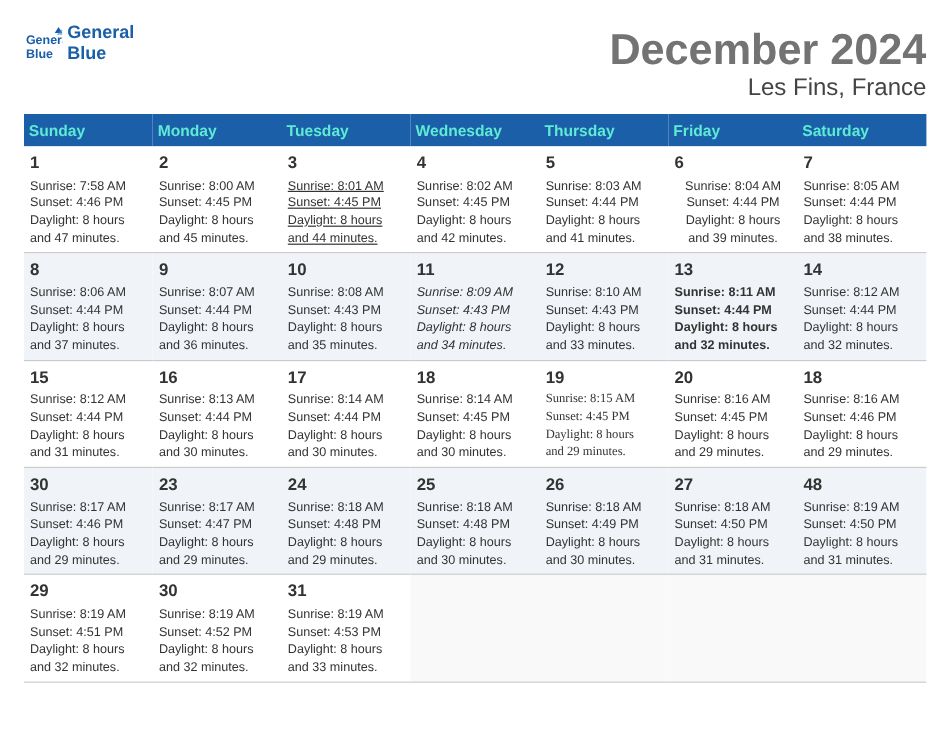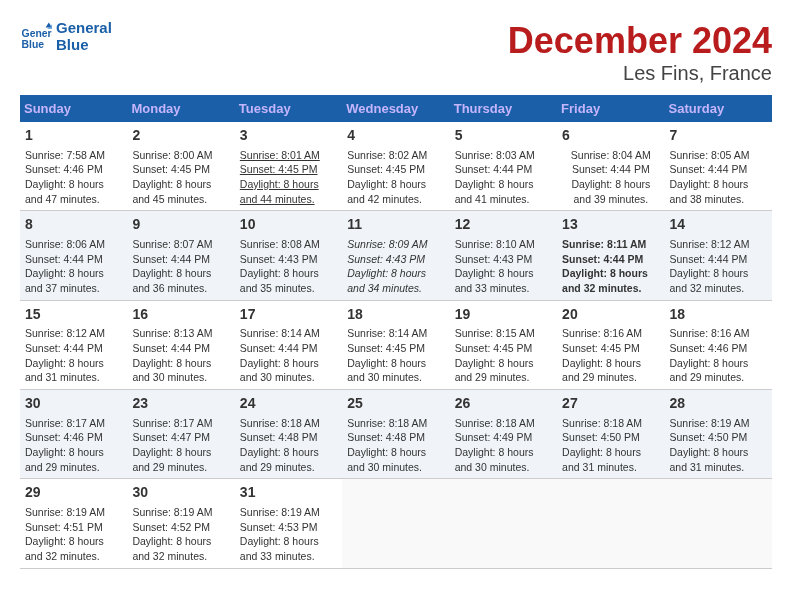--- a/index.html
+++ b/index.html
@@ -24,34 +24,34 @@
     .logo-icon {
       width: 32px;
       height: 32px;
     }
     .title-block {
       text-align: right;
     }
     .month-title {
       font-size: 36px;
       font-weight: bold;
-      color: #b91c1c;
+      color: #737373;
     }
     .location {
       font-size: 20px;
       color: #444;
     }
     table {
       width: 100%;
       border-collapse: collapse;
       font-size: 11px;
     }
     thead th {
       background: #1a5fa8;
-      color: #c4b5fd;
+      color: #5eead4;
       padding: 6px 4px;
       text-align: left;
       font-size: 13px;
       font-weight: bold;
     }
     tbody tr {
       border-bottom: 1px solid #ccc;
     }
     tbody tr:nth-child(odd) {
       background: #fff;
@@ -241,21 +241,21 @@
         </td>
         <td>
           <span class="day-num">18</span>
           <div class="day-info" style="white-space: pre-line;">Sunrise: 8:14 AM
 Sunset: 4:45 PM
 Daylight: 8 hours
 and 30 minutes.</div>
         </td>
         <td>
           <span class="day-num">19</span>
-          <div class="day-info" style="white-space: pre-line;">Sunrise: 8:15 AM
+          <div class="day-info" style="white-space: pre-line; font-family: Liberation Serif, serif;">Sunrise: 8:15 AM
 Sunset: 4:45 PM
 Daylight: 8 hours
 and 29 minutes.</div>
         </td>
         <td>
           <span class="day-num">20</span>
           <div class="day-info" style="white-space: pre-line;">Sunrise: 8:16 AM
 Sunset: 4:45 PM
 Daylight: 8 hours
 and 29 minutes.</div>
@@ -305,21 +305,21 @@
 and 30 minutes.</div>
         </td>
         <td>
           <span class="day-num">27</span>
           <div class="day-info" style="white-space: pre-line;">Sunrise: 8:18 AM
 Sunset: 4:50 PM
 Daylight: 8 hours
 and 31 minutes.</div>
         </td>
         <td>
-          <span class="day-num">28</span>
+          <span class="day-num">48</span>
           <div class="day-info" style="white-space: pre-line;">Sunrise: 8:19 AM
 Sunset: 4:50 PM
 Daylight: 8 hours
 and 31 minutes.</div>
         </td>
       </tr>
       <tr>
         <td>
           <span class="day-num">29</span>
           <div class="day-info" style="white-space: pre-line;">Sunrise: 8:19 AM

